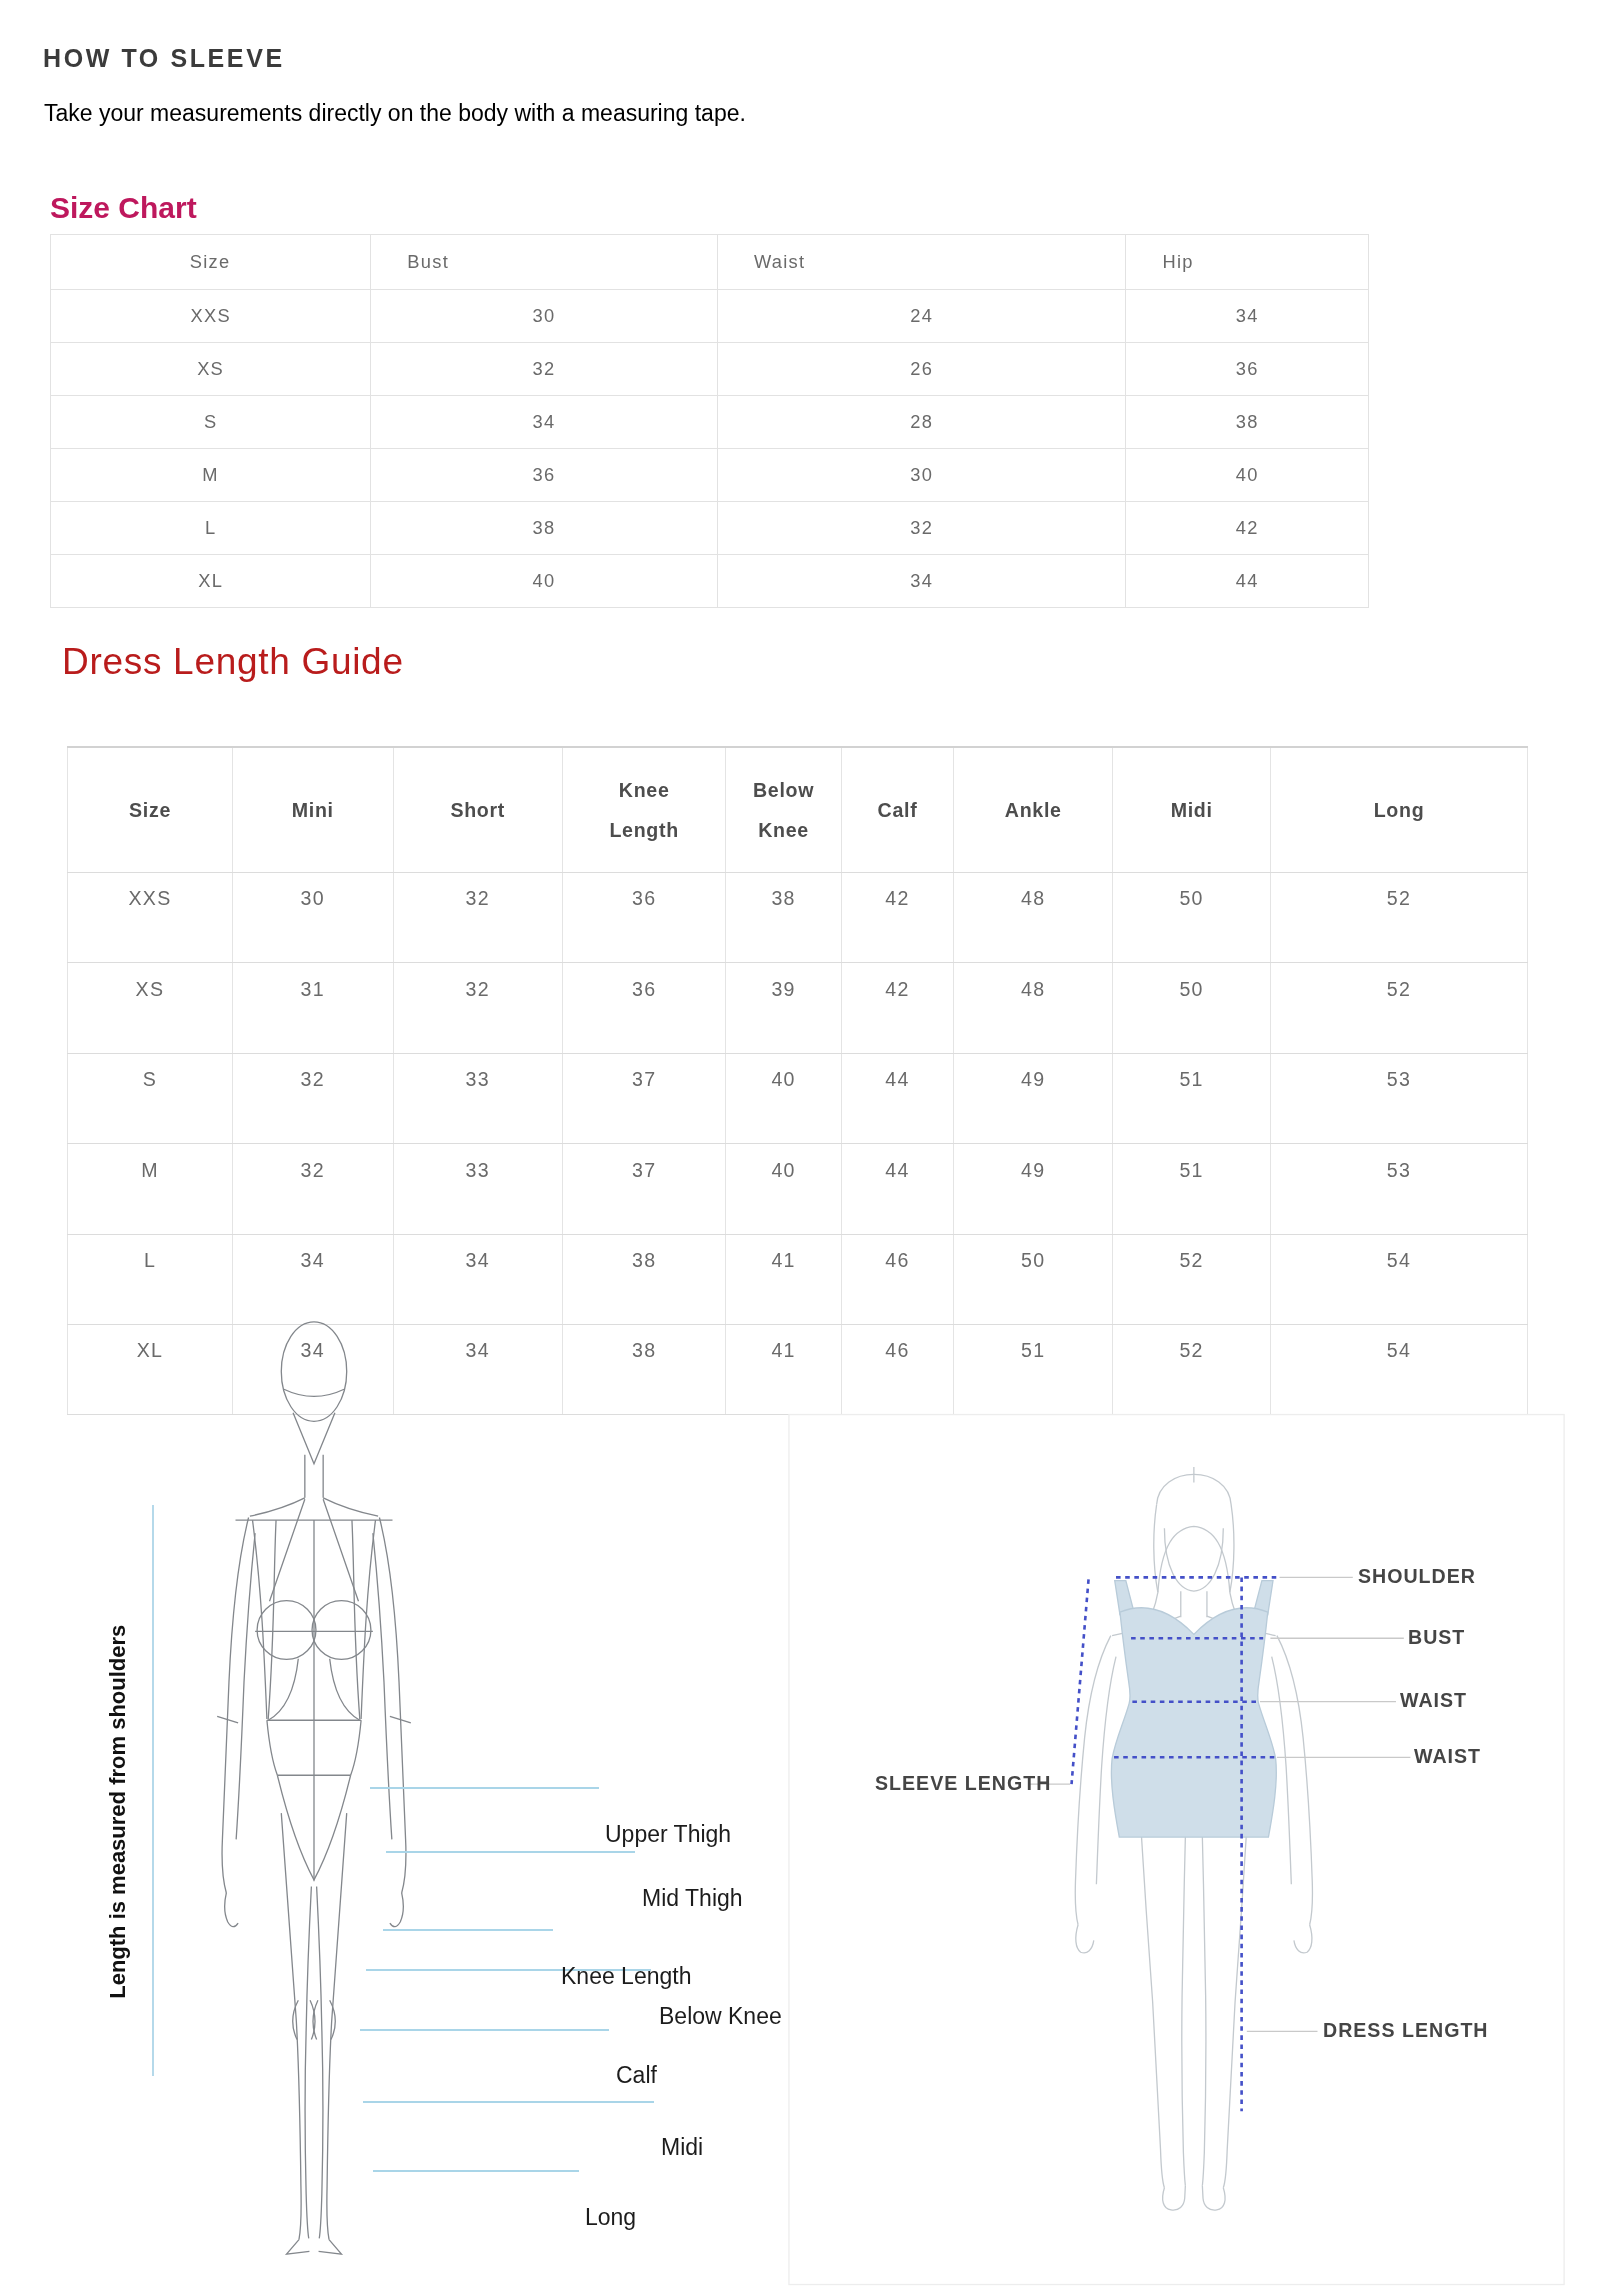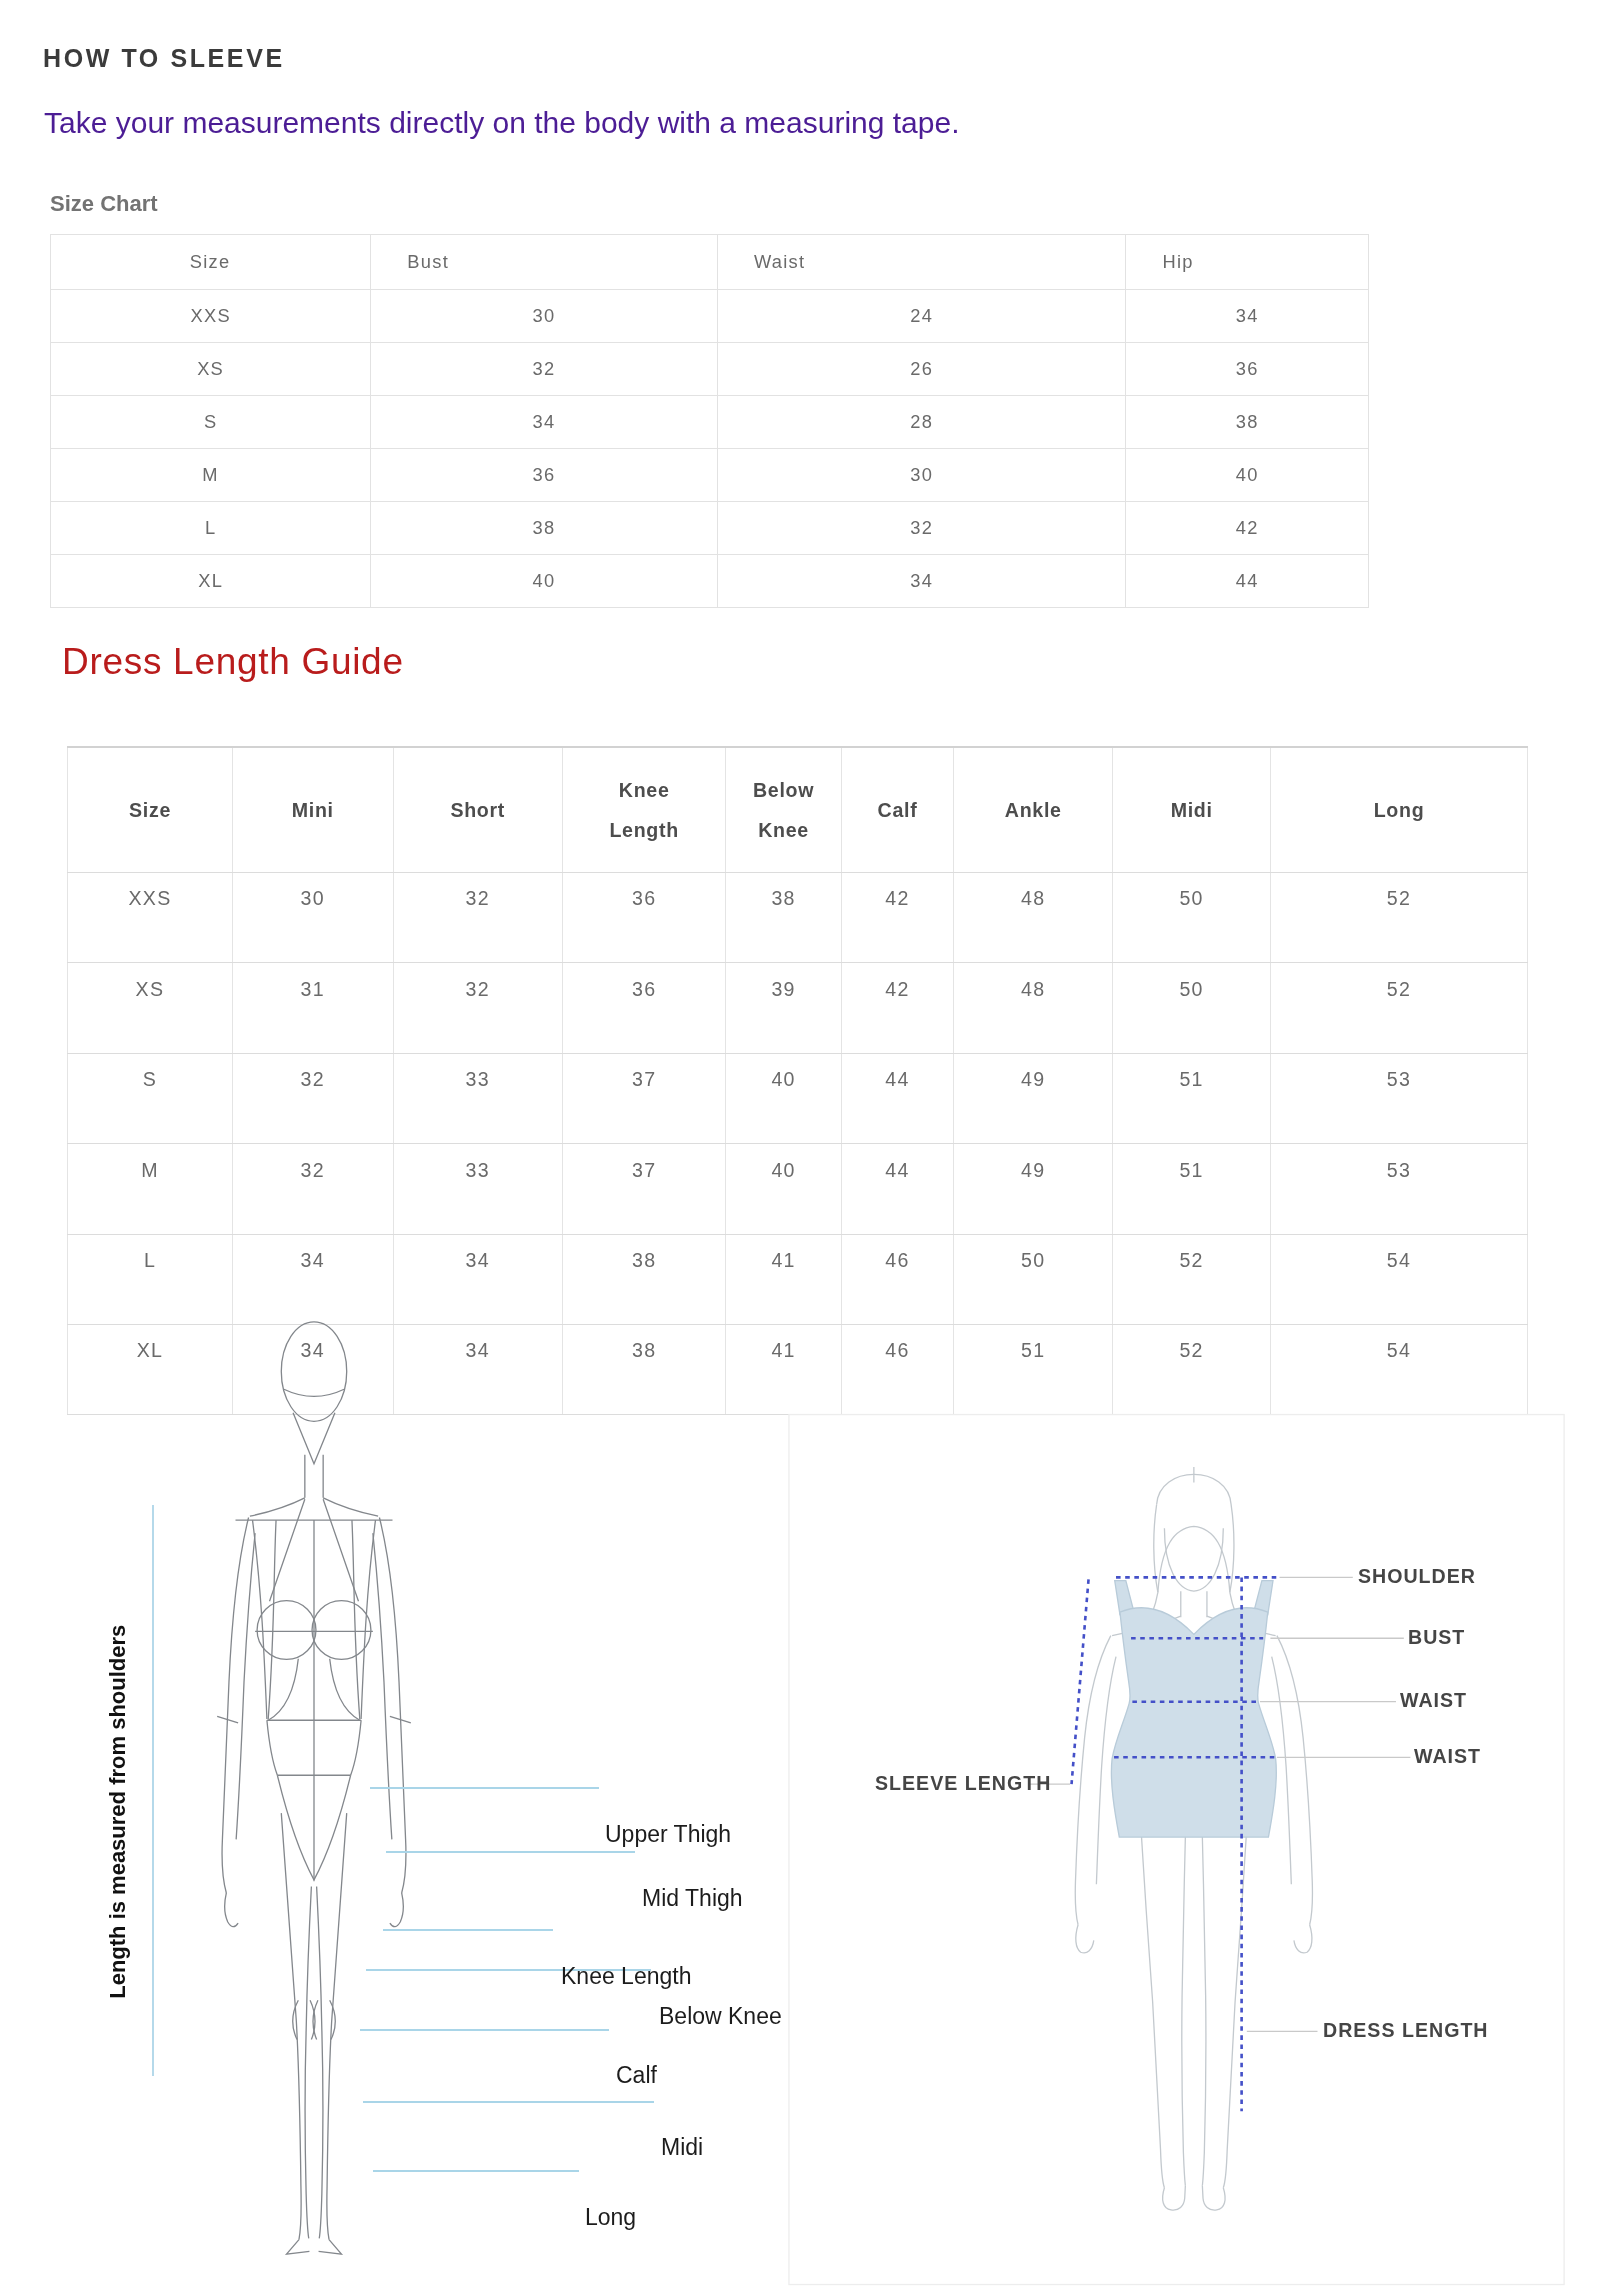--- a/index.html
+++ b/index.html
@@ -2,22 +2,22 @@
 <html style="font-size:10.5px"><head>
 <meta charset="utf-8">
 <style>
   html,body{margin:0;padding:0;background:#ffffff;}
   #canvas{position:relative;width:1623px;height:2295px;background:#ffffff;overflow:hidden;
           font-family:"Liberation Sans", sans-serif;}
 
   
   .h-measure{position:absolute;left:43px;top:44px;font-size:25px;font-weight:700;
              letter-spacing:2.6px;color:#3b3b3b;}
-  .intro{position:absolute;left:44px;top:106px;font-size:30px;font-weight:400;color:#4c1d95;}
-  .h-sizechart{position:absolute;left:50px;top:191px;font-size:22px;font-weight:700;color:#737373;}
+  .intro{position:absolute;left:44px;top:100px;font-size:23px;font-weight:400;color:#000000;}
+  .h-sizechart{position:absolute;left:50px;top:191px;font-size:30px;font-weight:700;color:#be185d;}
   .h-dressguide{position:absolute;left:62px;top:641px;font-size:37px;font-weight:400;
                 color:#b91c1c;letter-spacing:0.7px;}
 
   
   .size-table{position:absolute;left:50px;top:234px;width:1319px;border-collapse:collapse;
               table-layout:fixed;}
   .size-table th,.size-table td{border:0.7px solid #e2e2e2;font-size:18.3px;color:#6a6a6a;
               font-weight:400;letter-spacing:1.3px;}
   .size-table th{height:52px;text-align:left;padding-left:36px;}
   .size-table th.first{text-align:center;padding-left:0;}

